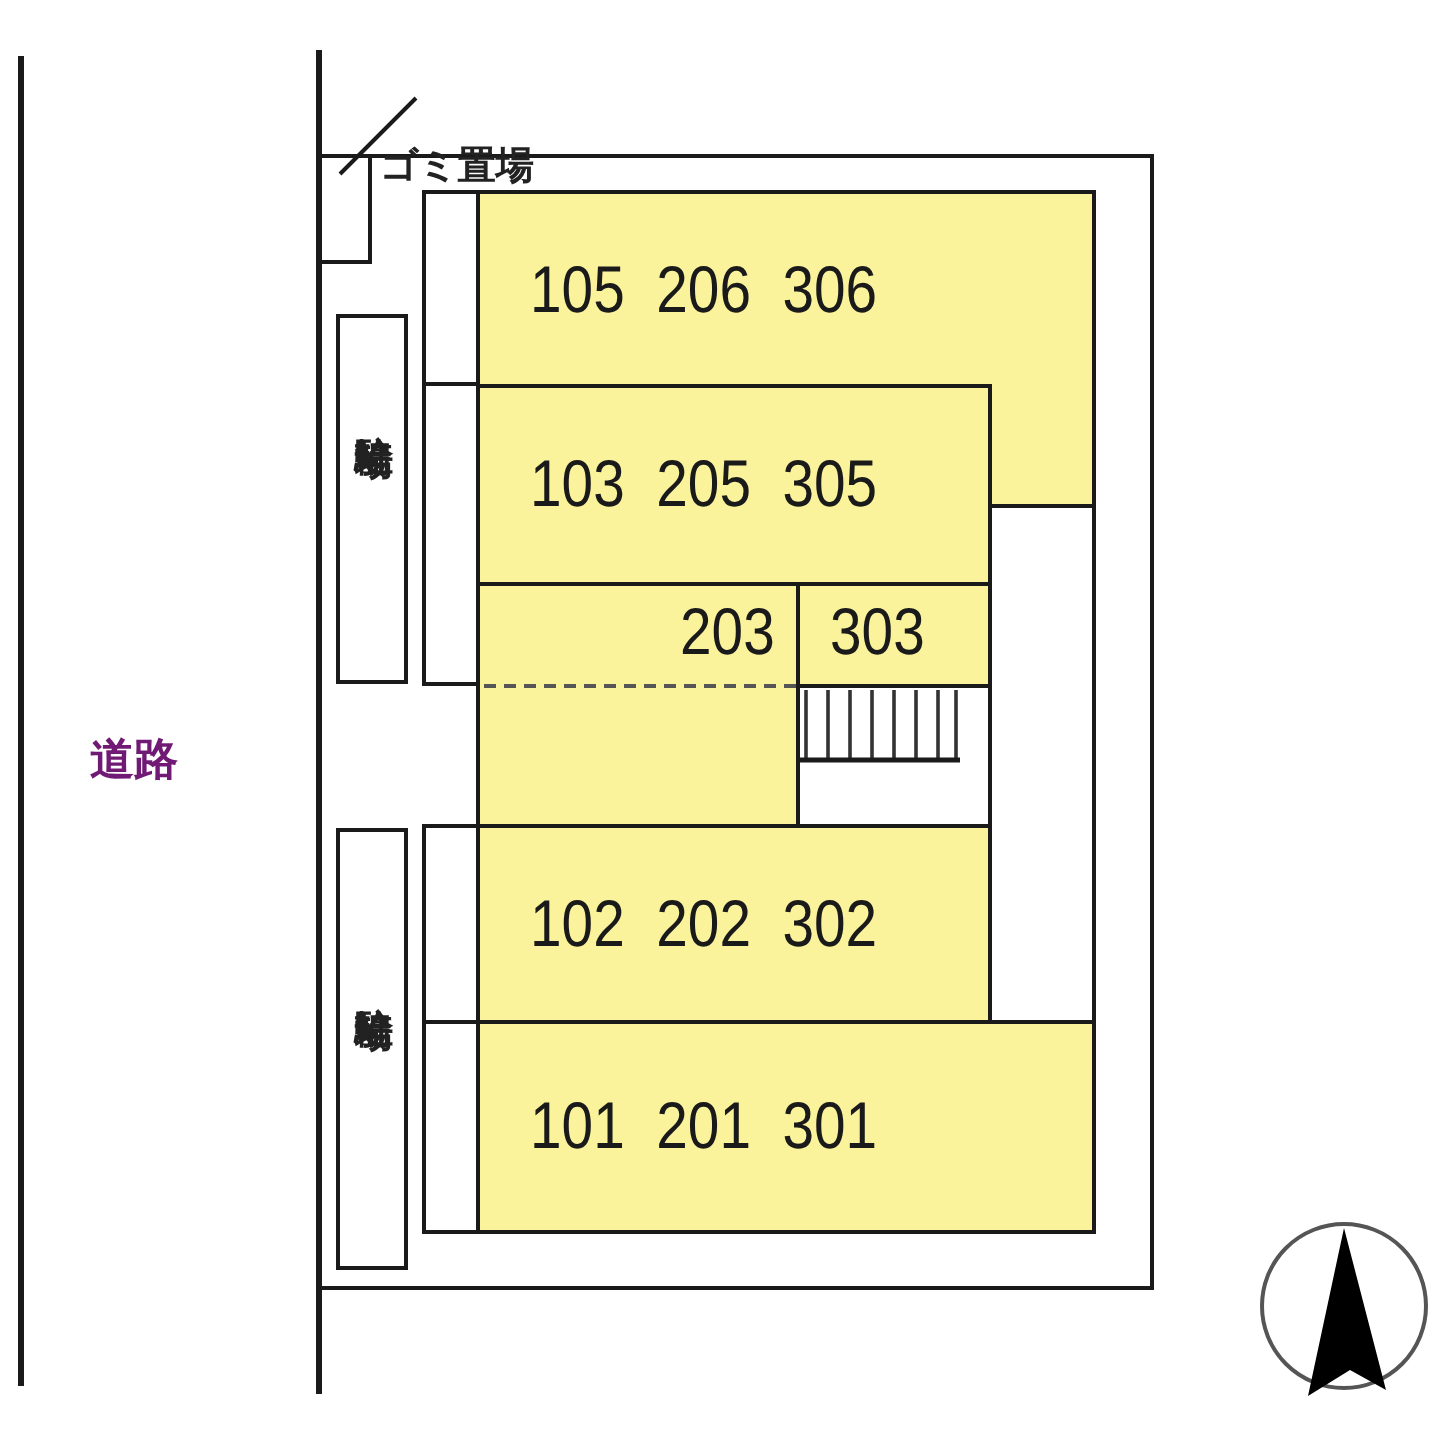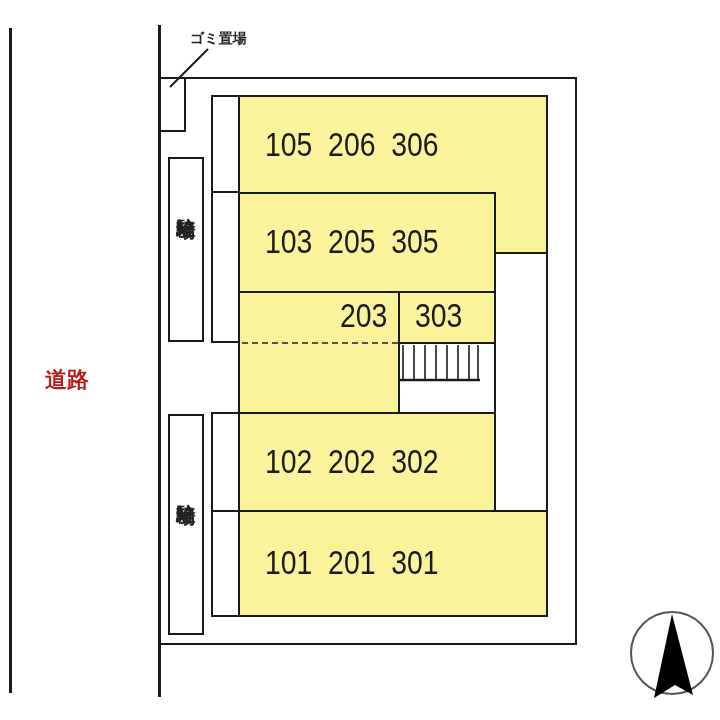--- a/index.html
+++ b/index.html
@@ -3,22 +3,22 @@
 <meta charset="utf-8">
 <style>
   html,body{margin:0;padding:0;background:#ffffff;}
   body{width:720px;height:720px;position:relative;overflow:hidden;font-family:"Liberation Sans","DejaVu Sans",sans-serif;}
   .abs{position:absolute;box-sizing:border-box;}
   .line{position:absolute;background:#1a1a1a;}
   .yellow{background:#fbf39c;border:2.5px solid #1a1a1a;}
   .white{background:#ffffff;border:2.5px solid #1a1a1a;}
   .units{position:absolute;font-size:33px;color:#1a1a1a;letter-spacing:0;white-space:pre;transform:scaleX(0.86);transform-origin:left center;}
   .vlabel{position:absolute;font-family:"DejaVu Sans",sans-serif;font-size:19px;color:#222;writing-mode:vertical-rl;font-weight:bold;letter-spacing:2px;}
-  .road{position:absolute;font-family:"DejaVu Sans",sans-serif;font-size:22px;color:#b91c1c;font-weight:bold;}
-  .garbage-label{position:absolute;font-family:"DejaVu Sans",sans-serif;font-size:14px;color:#222;font-weight:bold;}
+  .road{position:absolute;font-family:"DejaVu Sans",sans-serif;font-size:22px;color:#701a75;font-weight:bold;}
+  .garbage-label{position:absolute;font-family:"DejaVu Sans",sans-serif;font-size:19px;color:#222;font-weight:bold;margin-top:40px;}
 </style>
 </head>
 <body>
 
 <div class="line" style="left:9px;top:28px;width:3px;height:665px;"></div>
 <div class="road" style="left:45px;top:365px;">道路</div>
 
 <div class="line" style="left:158px;top:25px;width:3px;height:672px;"></div>
 
 <div class="abs" style="left:158px;top:77px;width:419px;height:568px;border:2.5px solid #1a1a1a;"></div>

